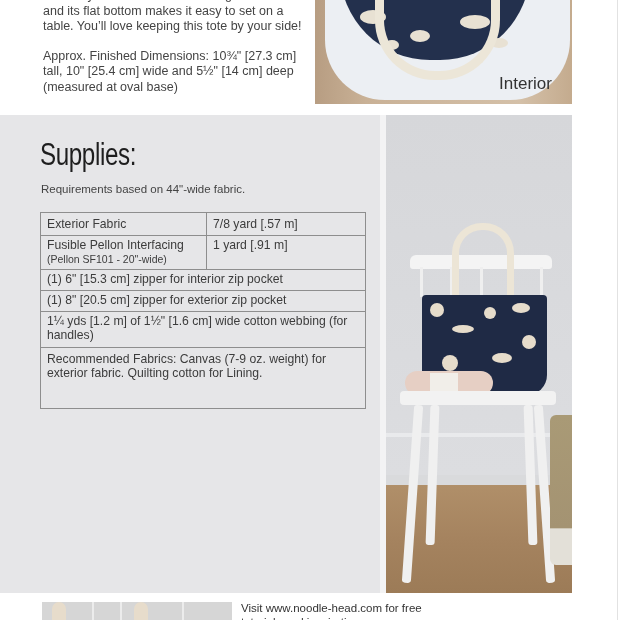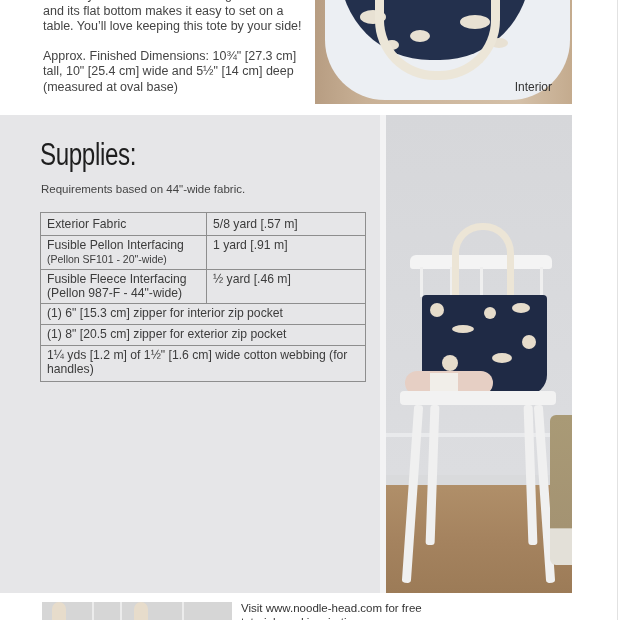--- a/index.html
+++ b/index.html
@@ -26,21 +26,21 @@
   .photo-top .bag {
     position: absolute; left: 25px; top: -40px; width: 190px; height: 100px;
     background: #23304d; border-radius: 0 0 90px 90px;
   }
   .photo-top .bag .dot { position: absolute; background: #e8e1d3; border-radius: 50%; }
   .photo-top .strap {
     position: absolute; left: 60px; top: -20px; width: 125px; height: 100px;
     border: 9px solid #ece6d8; border-top: none; border-radius: 0 0 60px 60px;
   }
   .photo-top .caption {
-    position: absolute; right: 20px; bottom: 10px; font-size: 12px; color: #333;
+    position: absolute; right: 20px; bottom: 10px; font-size: 17px; color: #333;
   }
 
   
   .panel {
     position: absolute; left: 0; top: 115px; width: 380px; height: 478px;
     background: #e6e6e8;
   }
   .panel-title {
     position: absolute; left: 40px; top: 137px;
     font-family: "Liberation Sans", sans-serif; font-size: 31px; color: #1e1e1e;
@@ -130,38 +130,37 @@
 </div>
 
 <div class="panel"></div>
 <div class="panel-title">Supplies:</div>
 <div class="panel-sub">Requirements based on 44"-wide fabric.</div>
 
 <table class="supplies">
   <tbody>
       <tr class="r1">
     <td class="c1"><span>Exterior Fabric</span></td>
-    <td>5/8 yard  [.57 m]</td>
+    <td>7/8 yard  [.57 m]</td>
   </tr>
   <tr class="r3">
     <td class="c1"><span>Fusible Pellon Interfacing</span><br><span class="small">(Pellon SF101 - 20"-wide)</span></td>
     <td>1 yard  [.91 m]</td>
   </tr>
-  <tr class="r4">
-    <td class="c1"><span>Fusible Fleece Interfacing</span><br><span>(Pellon 987-F - 44"-wide)</span></td>
-    <td>½ yard [.46 m]</td>
-  </tr>
   <tr class="r5">
     <td colspan="2">(1) 6" [15.3 cm] zipper for interior zip pocket</td>
   </tr>
   <tr class="r6">
     <td colspan="2">(1) 8" [20.5 cm] zipper for exterior zip pocket</td>
   </tr>
   <tr class="r7">
     <td colspan="2">1¼ yds [1.2 m] of 1½" [1.6 cm] wide cotton webbing (for handles)</td>
+  </tr>
+  <tr class="r8">
+    <td colspan="2">Recommended Fabrics: Canvas (7-9 oz. weight) for exterior fabric. Quilting cotton for Lining.</td>
   </tr>
 </tbody>
   </table>
 
 <div class="photo-right">
   <div class="wall"></div>
   <div class="rail"></div>
   <div class="floor"></div>
   <div class="leftwall"></div>
   <div class="chair-back"></div>

